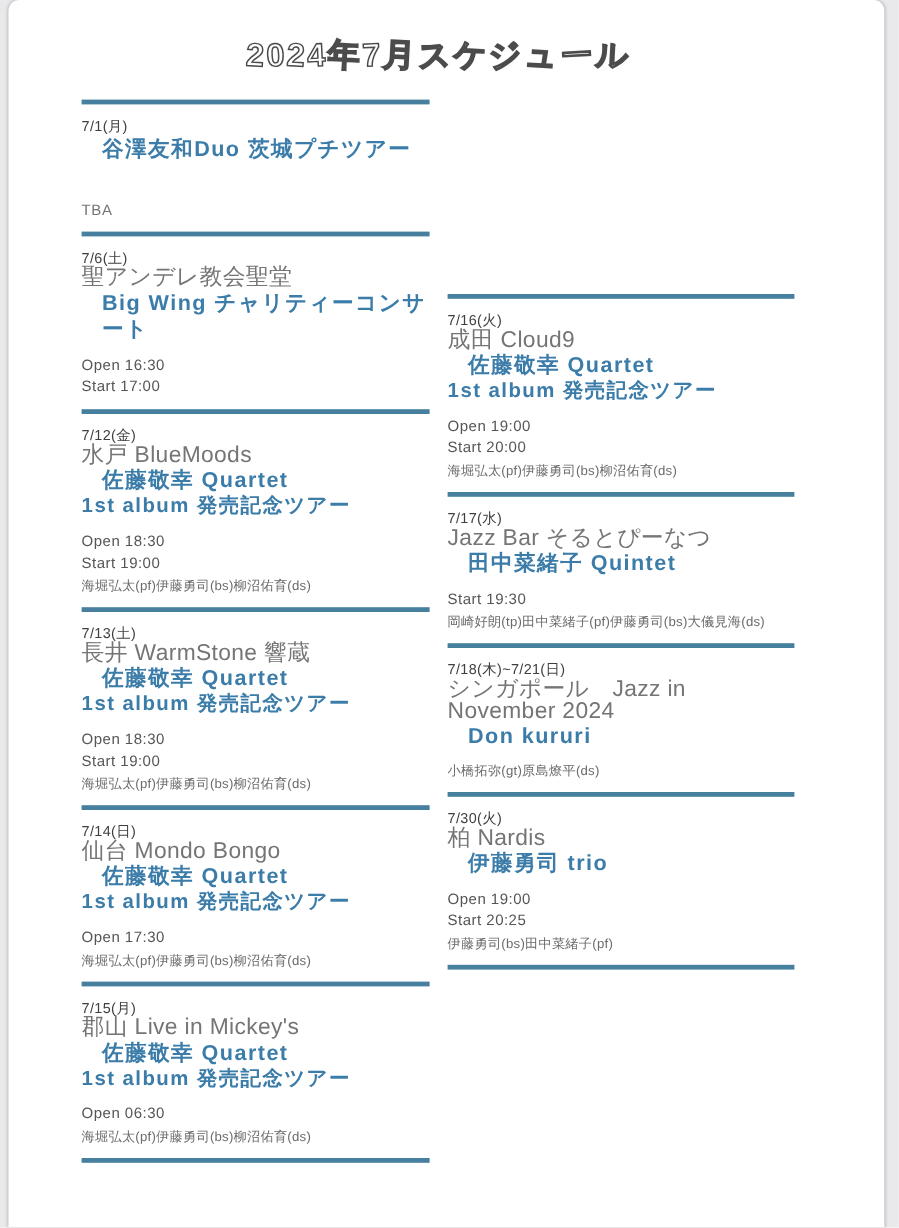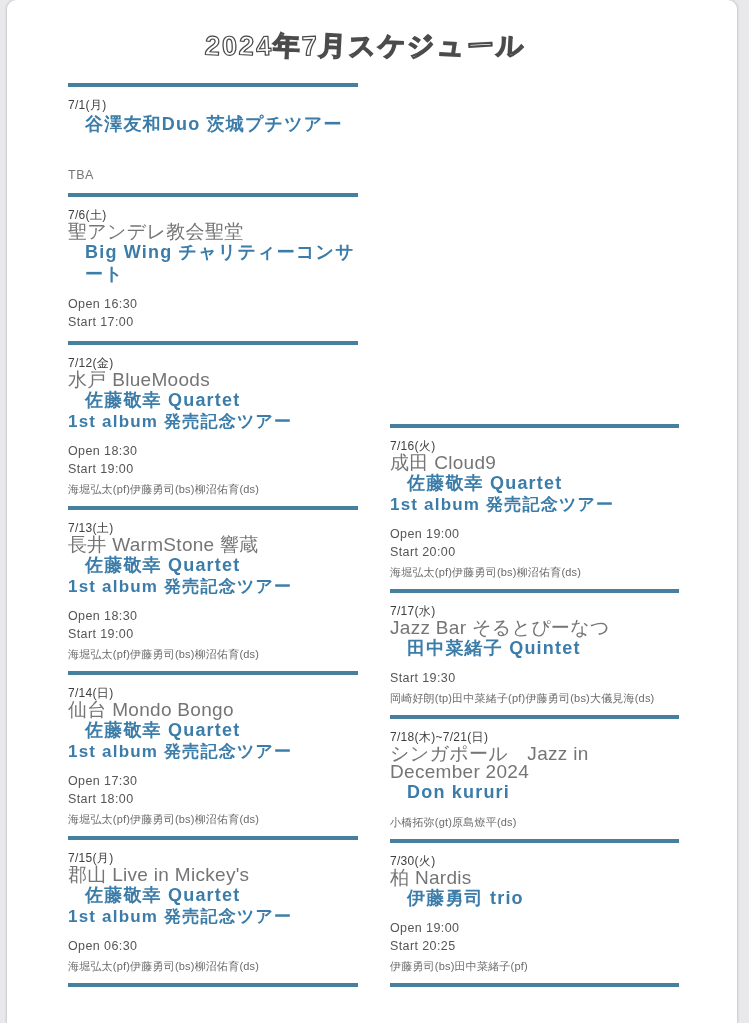--- a/index.html
+++ b/index.html
@@ -36,22 +36,22 @@
     font-size:27px;
     font-weight:700;
     letter-spacing:2px;
     color:#ffffff;
     -webkit-text-stroke:1.2px #4b4b4b;
     text-shadow:0 0 1px #777;
     white-space:nowrap;
   }
   .columns{
     display:flex;
-    gap:32px;
-    align-items:flex-end;
+    gap:15px;
+    align-items:center;
   }
   .col-left{flex:0 0 290px;width:290px;}
   .col-right{flex:0 0 289px;width:289px;}
   .divider{height:4px;background:var(--line);}
   .event{padding:10px 0;}
   .date{
     font-size:12px;color:#3f3f3f;line-height:16px;letter-spacing:.3px;
   }
   .venue{
     font-size:19px;color:#757575;line-height:18px;letter-spacing:.3px;
@@ -134,21 +134,20 @@
       </div>
 
       <div class="divider"></div>
       <div class="event">
         <div class="date">7/14(日)</div>
         <div class="venue">仙台 Mondo Bongo</div>
         <div class="title">佐藤敬幸 Quartet</div>
         <div class="subtitle">1st album 発売記念ツアー</div>
         <div class="times">
           <div class="time">Open 17:30</div>
-          <div class="time">Start 18:00</div>
         </div>
         <div class="members">海堀弘太(pf)伊藤勇司(bs)柳沼佑育(ds)</div>
       </div>
 
       <div class="divider"></div>
       <div class="event">
         <div class="date">7/15(月)</div>
         <div class="venue">郡山 Live in Mickey's</div>
         <div class="title">佐藤敬幸 Quartet</div>
         <div class="subtitle">1st album 発売記念ツアー</div>
@@ -183,21 +182,21 @@
         <div class="title">田中菜緒子 Quintet</div>
         <div class="times">
           <div class="time">Start 19:30</div>
         </div>
         <div class="members">岡崎好朗(tp)田中菜緒子(pf)伊藤勇司(bs)大儀見海(ds)</div>
       </div>
 
       <div class="divider"></div>
       <div class="event">
         <div class="date">7/18(木)~7/21(日)</div>
-        <div class="venue">シンガポール　Jazz in December 2024</div>
+        <div class="venue">シンガポール　Jazz in November 2024</div>
         <div class="title">Don kururi</div>
         <div class="members solo">小橋拓弥(gt)原島燎平(ds)</div>
       </div>
 
       <div class="divider"></div>
       <div class="event">
         <div class="date">7/30(火)</div>
         <div class="venue">柏 Nardis</div>
         <div class="title">伊藤勇司 trio</div>
         <div class="times">

